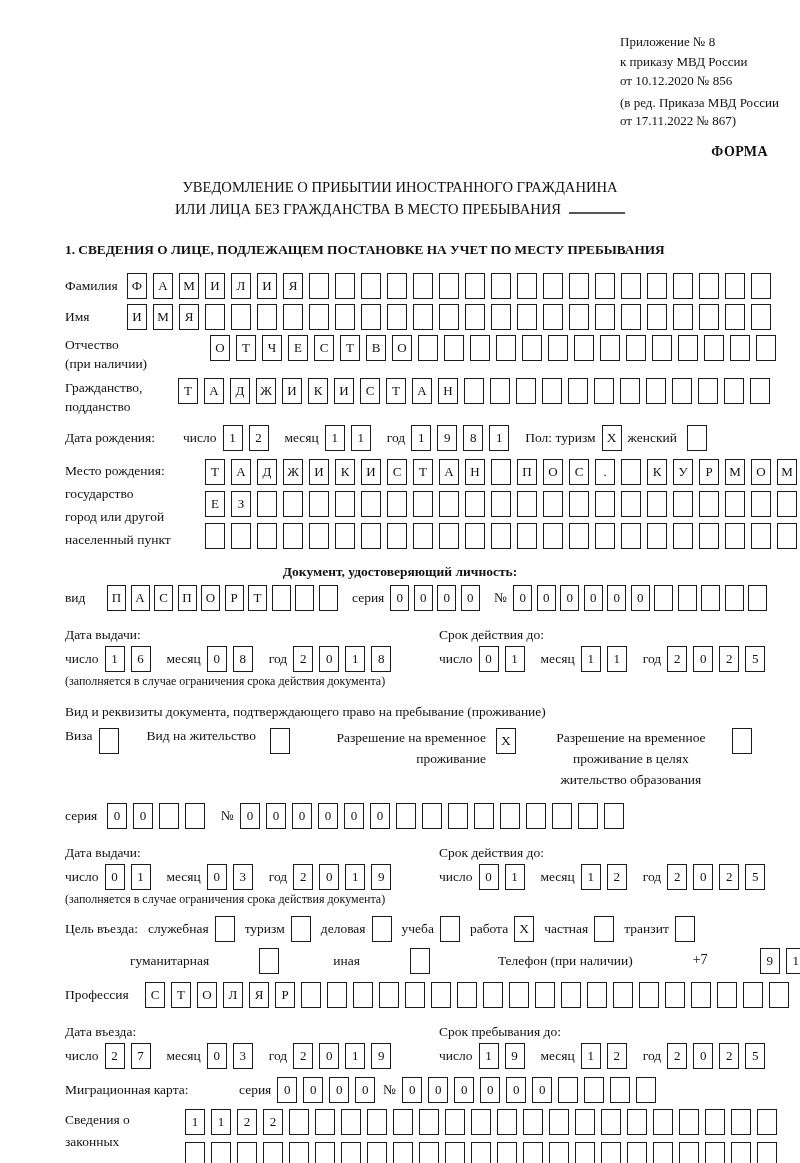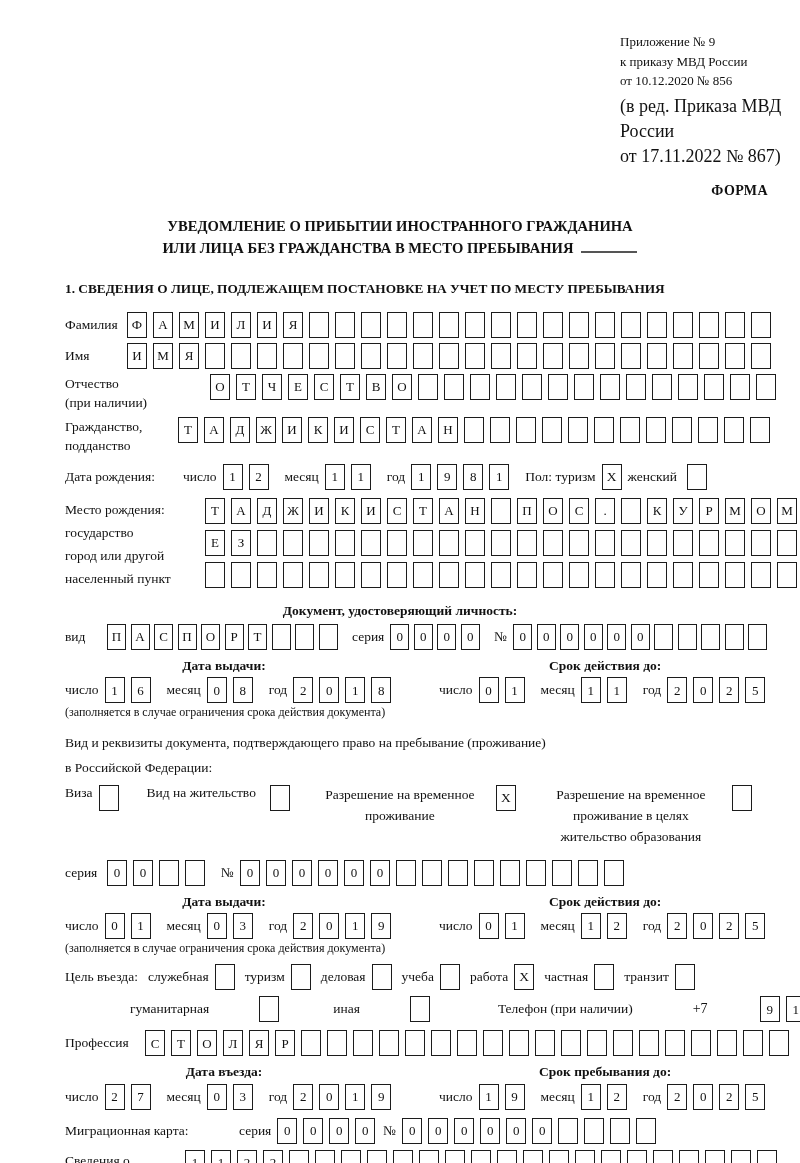--- a/index.html
+++ b/index.html
@@ -7,25 +7,25 @@
   body {
     width:800px; height:1163px;
     font-family:"Liberation Serif", serif;
     color:#111; font-size:13.5px; line-height:1.2;
   }
   .page { width:800px; height:1163px; padding:32px 0 0 65px; overflow:hidden; }
 
   
   .hdr { margin-left:555px; width:178px; }
   .hdr .a-line { font-size:13px; line-height:1.5; }
-  .hdr .e-line { font-size:18px; line-height:1.4; }
+  .hdr .e-line { font-size:13px; line-height:1.4; }
   .hdr .e-first { margin-top:3px; }
   .form-label { text-align:right; margin-right:32px; margin-top:14px; font-weight:bold; font-size:14px; letter-spacing:.4px; }
 
-  .title { width:800px; margin-left:-65px; text-align:center; font-weight:bold; font-size:14.6px; margin-top:15px; line-height:1.55; }
+  .title { width:800px; margin-left:-65px; text-align:center; font-weight:normal; font-size:14.6px; margin-top:15px; line-height:1.55; }
   .blank-line { display:inline-block; width:56px; border-bottom:2px solid #555; height:12px; margin-left:8px; }
   .sec-heading { font-weight:bold; font-size:13.3px; margin-top:21px; }
 
   
   .row { display:flex; align-items:center; margin-top:5px; }
   .row.top { align-items:flex-start; }
   .cells { display:flex; flex:none; }
   .cell {
     flex:none; width:20px; height:26px; border:1.6px solid #1c1c1c; margin-right:6px;
     display:flex; align-items:center; justify-content:center; font-size:13px; background:#fff;
@@ -45,29 +45,29 @@
 
   .center-heading { width:800px; margin-left:-65px; text-align:center; font-weight:bold; margin-top:9px; }
 
   .dl { flex:none; margin:0 6px 0 10px; }
   .dl-first { margin-left:0; }
 
   .dates-pair { display:flex; align-items:flex-start; margin-top:8px; }
   .dgroup { }
   .dg-left { width:318px; }
   .dg-right { margin-left:56px; }
-  .dg-title { text-align:center; font-weight:bold; margin-bottom:3px; }
+  .dg-title { font-weight:normal; margin-bottom:3px;margin-top:8px; }
   .dg-row { display:flex; align-items:center; }
   .note { margin-right:18px; font-size:12px; margin-top:2px; }
 
   .intro { margin-top:10px; line-height:1.9; }
 
   .stay-doc-row { margin-top:4px; }
   .wrapc { flex:none; text-align:center; line-height:1.55; }
-  .w172 { width:172px; } .w182 { width:182px; }
+  .w172 { width:172px;text-align:right; } .w182 { width:182px; }
   .ml6 { margin-left:6px; } .ml10 { margin-left:10px; } .ml14 { margin-left:14px; }
   .ml18 { margin-left:6px; } .ml24 { margin-left:24px; } .ml28 { margin-left:28px; }
 
   .purpose-row .opt { flex:none; margin-left:10px; }
   .purpose-row .opt:first-of-type { margin-left:8px; }
   .purpose-row .cbox { margin-left:6px; }
   .purpose-row2 { margin-left:65px; margin-top:6px;gap:44px; }
 
   .phone-prefix { flex:none; margin:0 8px 0 16px; font-size:14px; }
 
@@ -75,21 +75,21 @@
   .rep-labels { flex:none; width:120px; }
   .rep-labels div { line-height:22.5px; }
   .rep-rows .cells { margin-bottom:7px; }
 </style>
 </head>
 <body>
 
 <div class="page">
 
   <div class="hdr">
-    <div class="a-line">Приложение № 9</div>
+    <div class="a-line">Приложение № 8</div>
     <div class="a-line">к приказу МВД России</div>
     <div class="a-line">от 10.12.2020 № 856</div>
     <div class="e-line e-first">(в ред. Приказа МВД России</div>
     <div class="e-line">от 17.11.2022 № 867)</div>
   </div>
 
   <div class="form-label">ФОРМА</div>
 
   <div class="title">
     <div>УВЕДОМЛЕНИЕ О ПРИБЫТИИ ИНОСТРАННОГО ГРАЖДАНИНА</div>
@@ -416,21 +416,20 @@
             <span class="cell">2</span>
             <span class="cell">5</span>
           </span>
       </div>
     </div>
   </div>
   <div class="note">(заполняется в случае ограничения срока действия документа)</div>
 
   <div class="intro">
     <div>Вид и реквизиты документа, подтверждающего право на пребывание (проживание)</div>
-    <div>в Российской Федерации:</div>
   </div>
 
   <div class="row top stay-doc-row">
     <span class="lbl">Виза</span>
     <span class="cbox ml6"></span>
     <span class="lbl ml28">Вид на жительство</span>
     <span class="cbox ml14"></span>
     <div class="wrapc w172 ml24">Разрешение на временное проживание</div>
     <span class="cbox ml10">X</span>
     <div class="wrapc w182 ml24">Разрешение на временное проживание в целях жительство образования</div>

